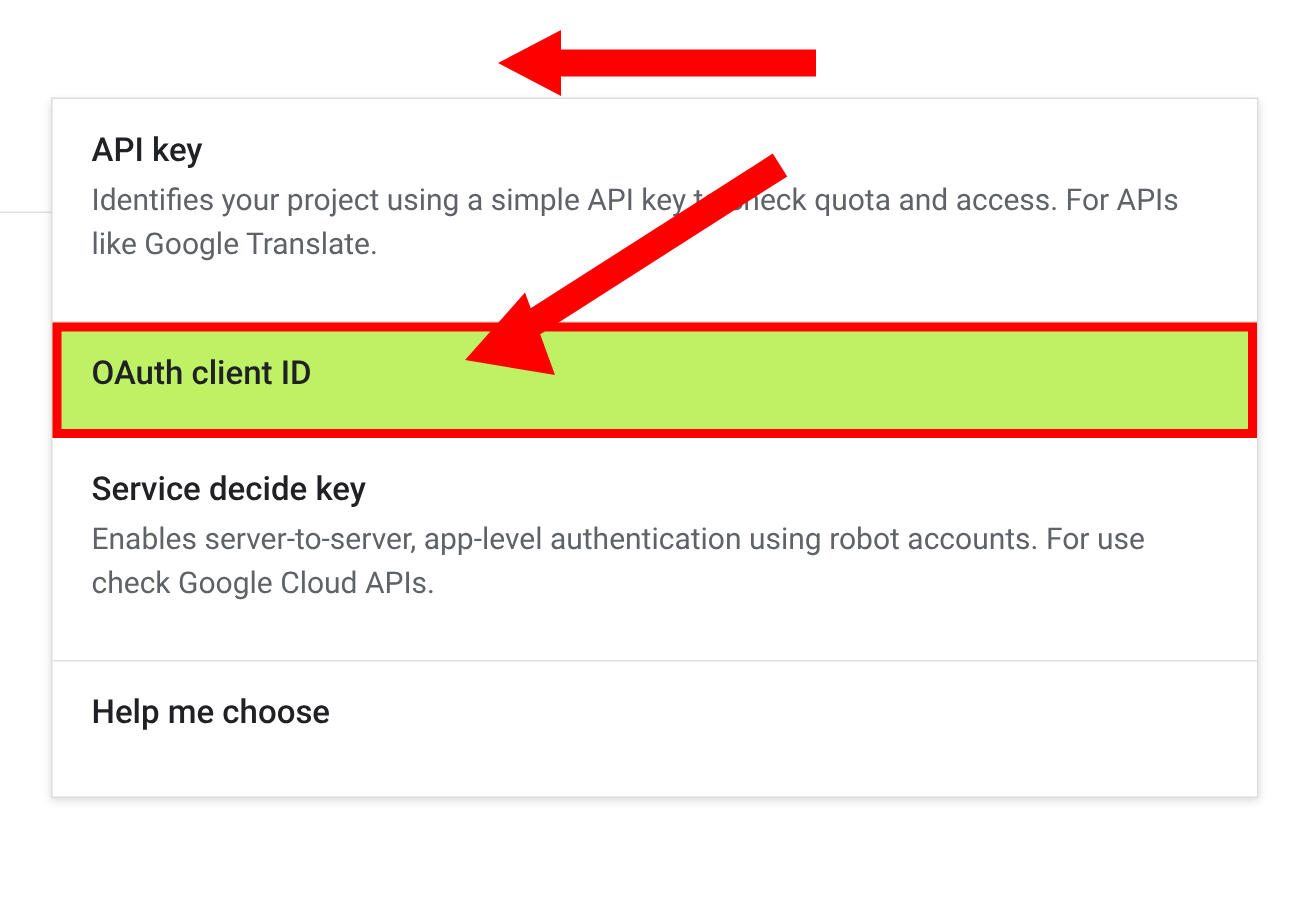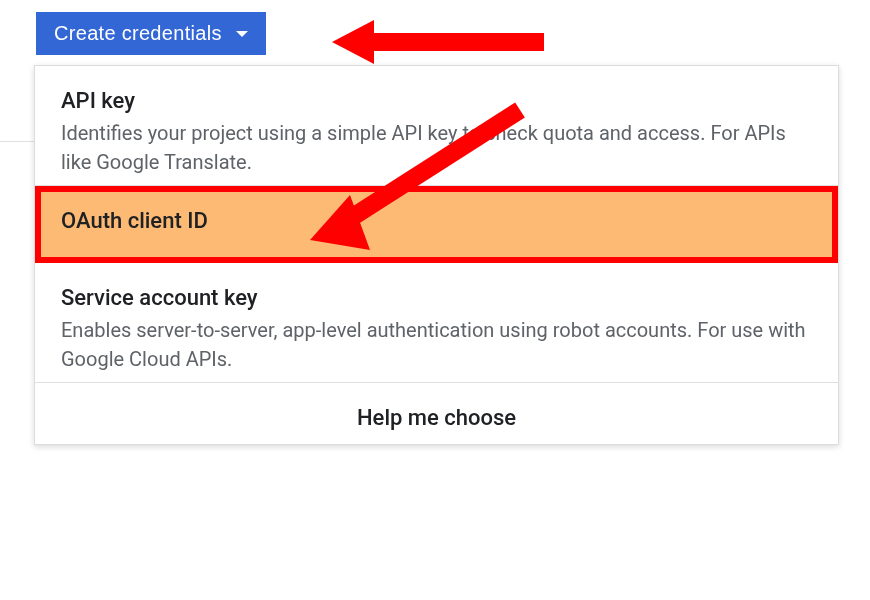--- a/index.html
+++ b/index.html
@@ -50,31 +50,30 @@
     .dropdown {
       position: absolute;
       top: 65px;
       left: 34px;
       width: 805px;
       background: #fff;
       border: 1px solid #dadce0;
       box-shadow: 0 2px 6px rgba(0,0,0,0.15);
     }
     .menu-item {
-      padding: 22px 26px 8px 26px;
+      padding: 22px 26px 37px 26px;
       border-bottom: 1px solid #e0e0e0;
       cursor: pointer;
       position: relative;
     }
     .menu-item:last-child {
       border-bottom: none;
-      text-align: center;
     }
     .menu-item.highlighted {
-      background: #fdba74;
+      background: #bef264;
       border: 6px solid #ff0000;
       padding: 16px 20px 18px 20px;
     }
     .menu-title {
       font-size: 22px;
       font-weight: 500;
       color: #202124;
       margin-bottom: 6px;
     }
     .menu-desc {
@@ -108,36 +107,32 @@
       left: 310px;
       pointer-events: none;
     }
   </style>
 </head>
 <body>
 
 <div class="container">
   <div class="left-panel-edge"></div>
 
-  <button class="create-btn">
-    <span>Create credentials</span>
-    <span class="caret"></span>
-  </button>
 
   <div class="dropdown">
     <div class="menu-item">
       <div class="menu-title">API key</div>
       <div class="menu-desc">Identifies your project using a simple API key to check quota and access. For APIs like Google Translate.</div>
     </div>
     <div class="menu-item highlighted">
       <div class="menu-title">OAuth client ID</div>
     </div>
     <div class="menu-item">
-      <div class="menu-title">Service account key</div>
-      <div class="menu-desc">Enables server-to-server, app-level authentication using robot accounts. For use with Google Cloud APIs.</div>
+      <div class="menu-title">Service decide key</div>
+      <div class="menu-desc">Enables server-to-server, app-level authentication using robot accounts. For use check Google Cloud APIs.</div>
     </div>
     <div class="menu-item">
       <div class="menu-title">Help me choose</div>
     </div>
   </div>
 
   <div class="arrow-h">
     <div class="head"></div>
     <div class="shaft"></div>
   </div>

